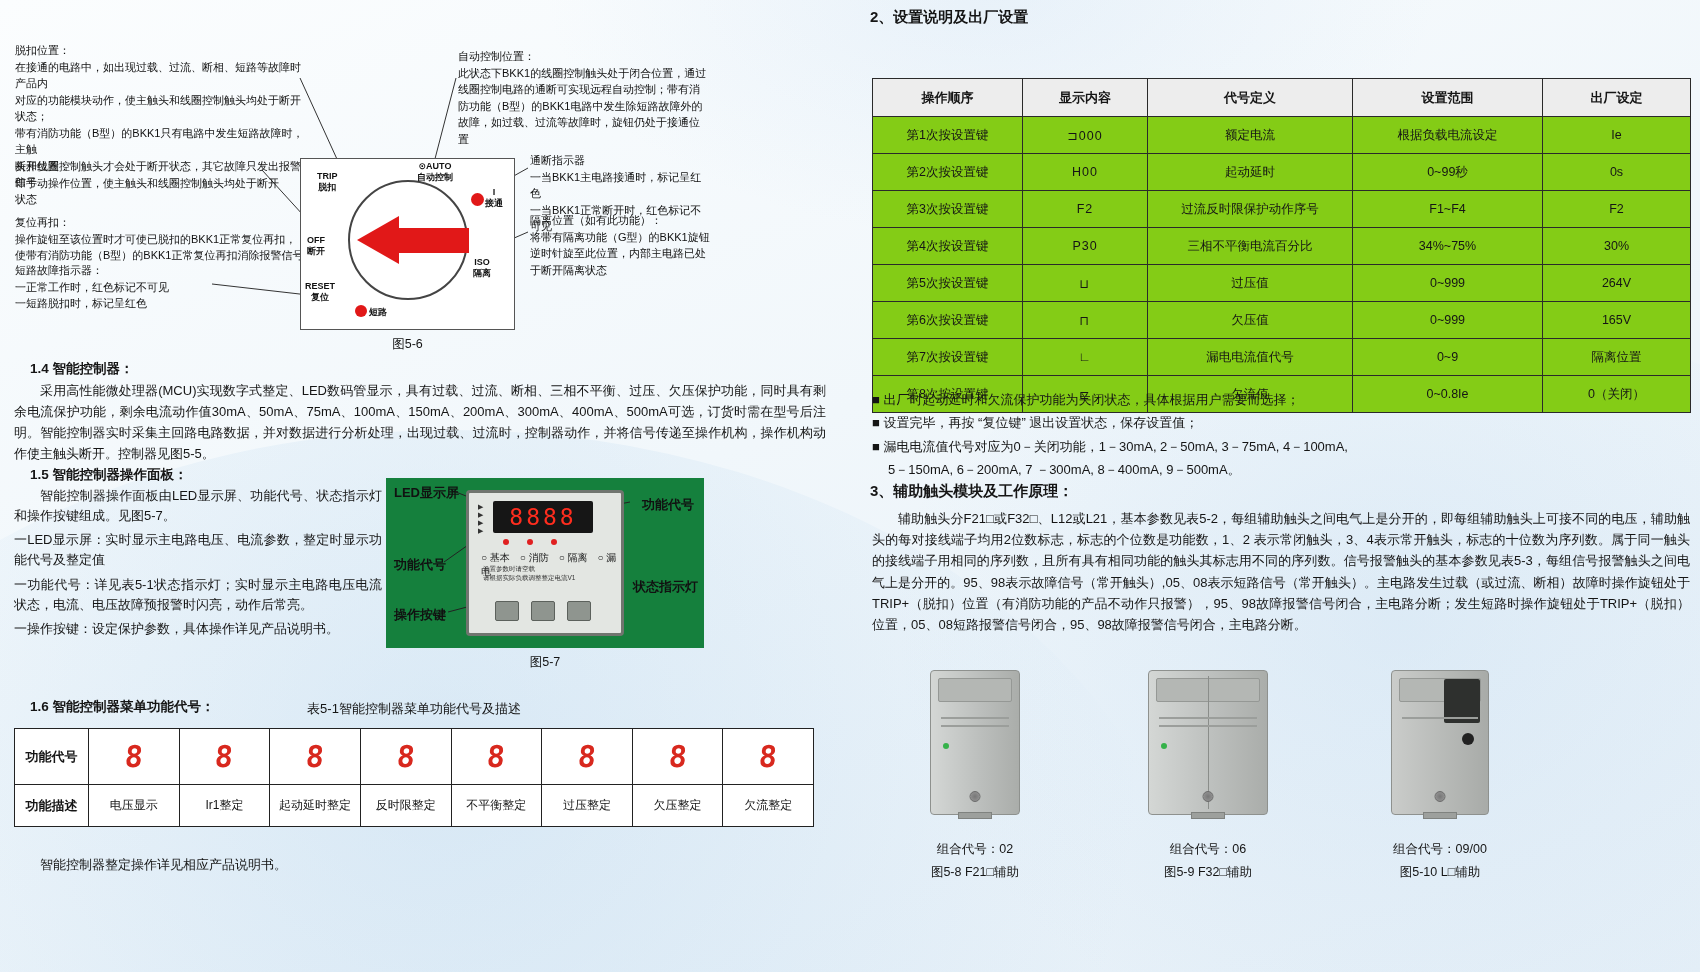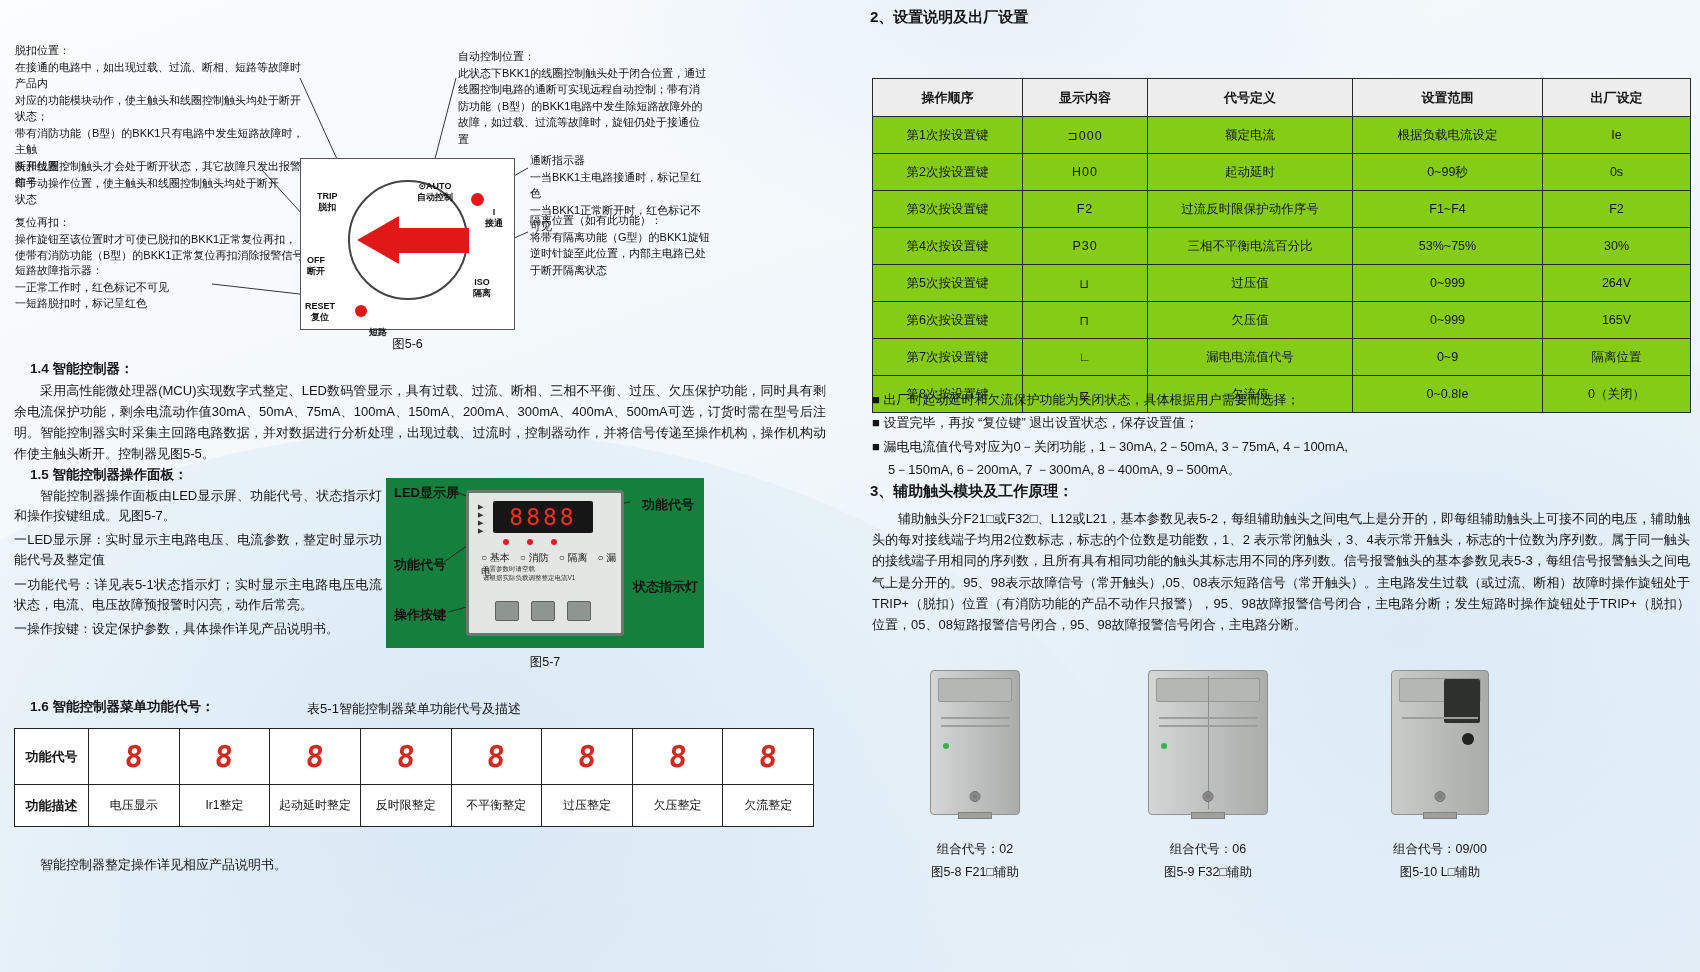--- a/index.html
+++ b/index.html
@@ -16,21 +16,21 @@
           background:radial-gradient(ellipse,rgba(190,215,240,.25),rgba(190,215,240,0) 70%);}
 
   .callout{position:absolute;font-size:11px;line-height:1.5;white-space:pre-line;color:#111;}
   .leaders{position:absolute;left:0;top:0;pointer-events:none;}
 
   .dial-box{position:absolute;left:300px;top:158px;width:215px;height:172px;background:#fff;border:1px solid #555;}
   .dial-circle{position:absolute;left:47px;top:21px;width:120px;height:120px;border:2px solid #444;border-radius:50%;background:#fff;}
   .arrow-shaft{position:absolute;left:96px;top:69px;width:72px;height:25px;background:#e11818;}
   .arrow-head{position:absolute;left:56px;top:57px;width:0;height:0;
               border-top:24px solid transparent;border-bottom:24px solid transparent;border-right:42px solid #e11818;}
-  .dial-lbl{position:absolute;font-size:9px;line-height:1.25;white-space:pre-line;text-align:center;color:#111;font-weight:bold;margin-top:20px;}
+  .dial-lbl{position:absolute;font-size:9px;line-height:1.25;white-space:pre-line;text-align:center;color:#111;font-weight:bold;}
   .dot{position:absolute;border-radius:50%;background:#e11818;}
   .fig-caption{position:absolute;font-size:12.5px;text-align:center;}
 
   .sec-title{position:absolute;font-size:13.5px;font-weight:bold;}
   .body-text{position:absolute;font-size:13px;line-height:1.62;text-align:justify;}
   .indent{text-indent:2em;}
   .para{font-size:13px;line-height:1.55;margin-bottom:4px;text-align:justify;}
   .p-ind{text-indent:2em;}
 
   .panel{position:absolute;left:386px;top:478px;width:318px;height:170px;background:#15803d;}
@@ -280,21 +280,21 @@
         <td>第3次按设置键</td>
         <td class="disp-code">F2</td>
         <td>过流反时限保护动作序号</td>
         <td>F1~F4</td>
         <td>F2</td>
       </tr>
       <tr>
         <td>第4次按设置键</td>
         <td class="disp-code">P30</td>
         <td>三相不平衡电流百分比</td>
-        <td>53%~75%</td>
+        <td>34%~75%</td>
         <td>30%</td>
       </tr>
       <tr>
         <td>第5次按设置键</td>
         <td class="disp-code">⊔</td>
         <td>过压值</td>
         <td>0~999</td>
         <td>264V</td>
       </tr>
       <tr>

